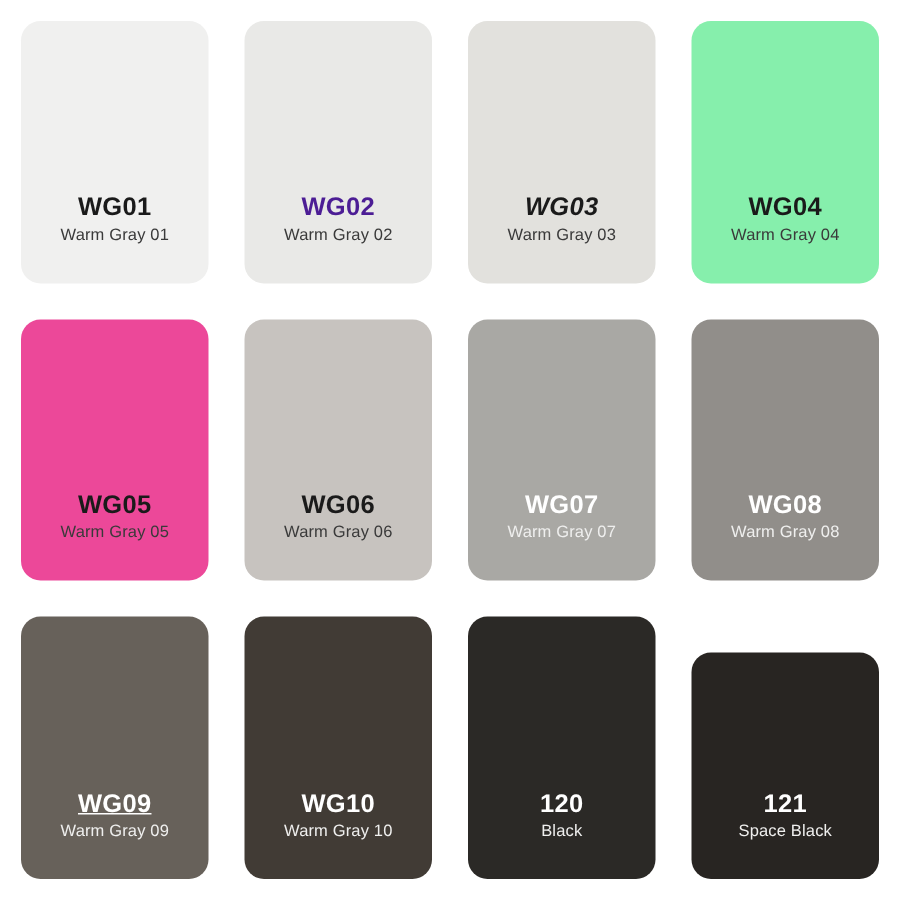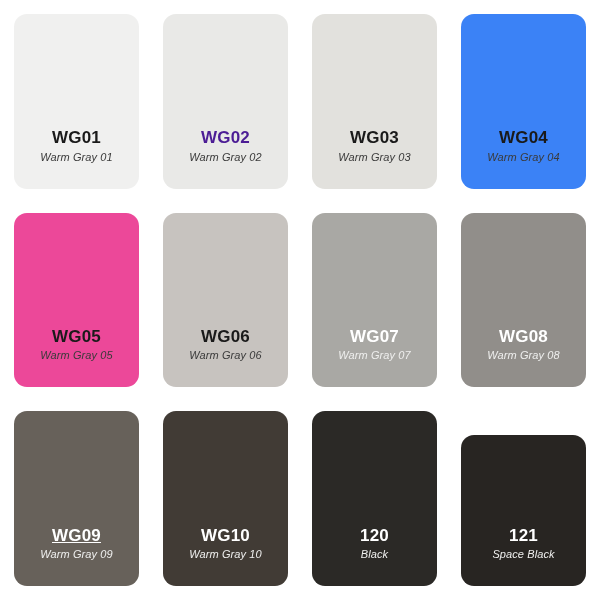--- a/index.html
+++ b/index.html
@@ -44,40 +44,39 @@
     margin: 0 0 3px 0;
     text-align: center;
   }
   .swatch-name {
     font-size: 11px;
     font-weight: normal;
     letter-spacing: 0.1px;
     line-height: 1.1;
     margin: 0;
     text-align: center;
-    font-style: italic;
   }
 </style>
 </head>
 <body>
 
 <div id="swatch-grid">
     <div class="swatch" style="background: rgb(240, 240, 239);">
       <div class="swatch-code" style="color: rgb(26, 26, 26);">WG01</div>
       <div class="swatch-name" style="color: rgb(58, 58, 58);">Warm Gray 01</div>
     </div>
     <div class="swatch" style="background: rgb(233, 233, 231);">
       <div class="swatch-code" style="color: #4c1d95;">WG02</div>
       <div class="swatch-name" style="color: rgb(58, 58, 58);">Warm Gray 02</div>
     </div>
     <div class="swatch" style="background: rgb(226, 225, 221);">
-      <div class="swatch-code" style="color: rgb(26, 26, 26);">WG03</div>
+      <div class="swatch-code" style="color: rgb(26, 26, 26); font-style: italic;">WG03</div>
       <div class="swatch-name" style="color: rgb(58, 58, 58);">Warm Gray 03</div>
     </div>
-    <div class="swatch" style="background: #3b82f6;">
+    <div class="swatch" style="background: #86efac;">
       <div class="swatch-code" style="color: rgb(26, 26, 26);">WG04</div>
       <div class="swatch-name" style="color: rgb(58, 58, 58);">Warm Gray 04</div>
     </div>
     <div class="swatch" style="background: #ec4899;">
       <div class="swatch-code" style="color: rgb(26, 26, 26);">WG05</div>
       <div class="swatch-name" style="color: rgb(58, 58, 58);">Warm Gray 05</div>
     </div>
     <div class="swatch" style="background: rgb(199, 195, 191);">
       <div class="swatch-code" style="color: rgb(26, 26, 26);">WG06</div>
       <div class="swatch-name" style="color: rgb(58, 58, 58);">Warm Gray 06</div>

